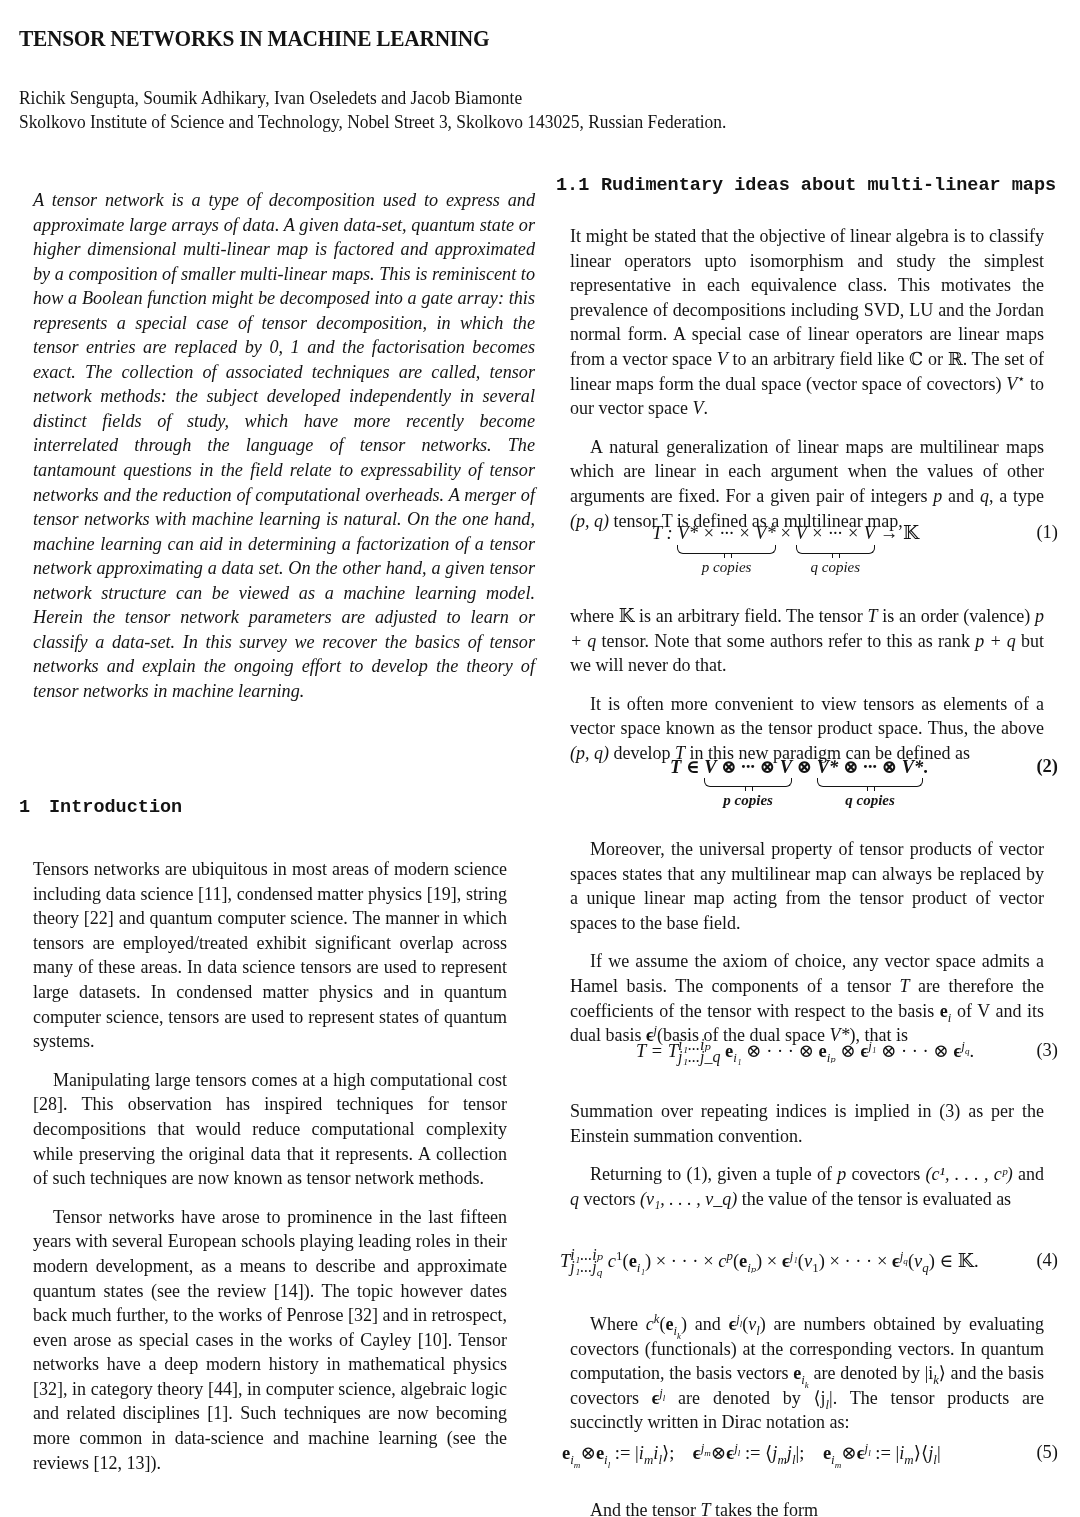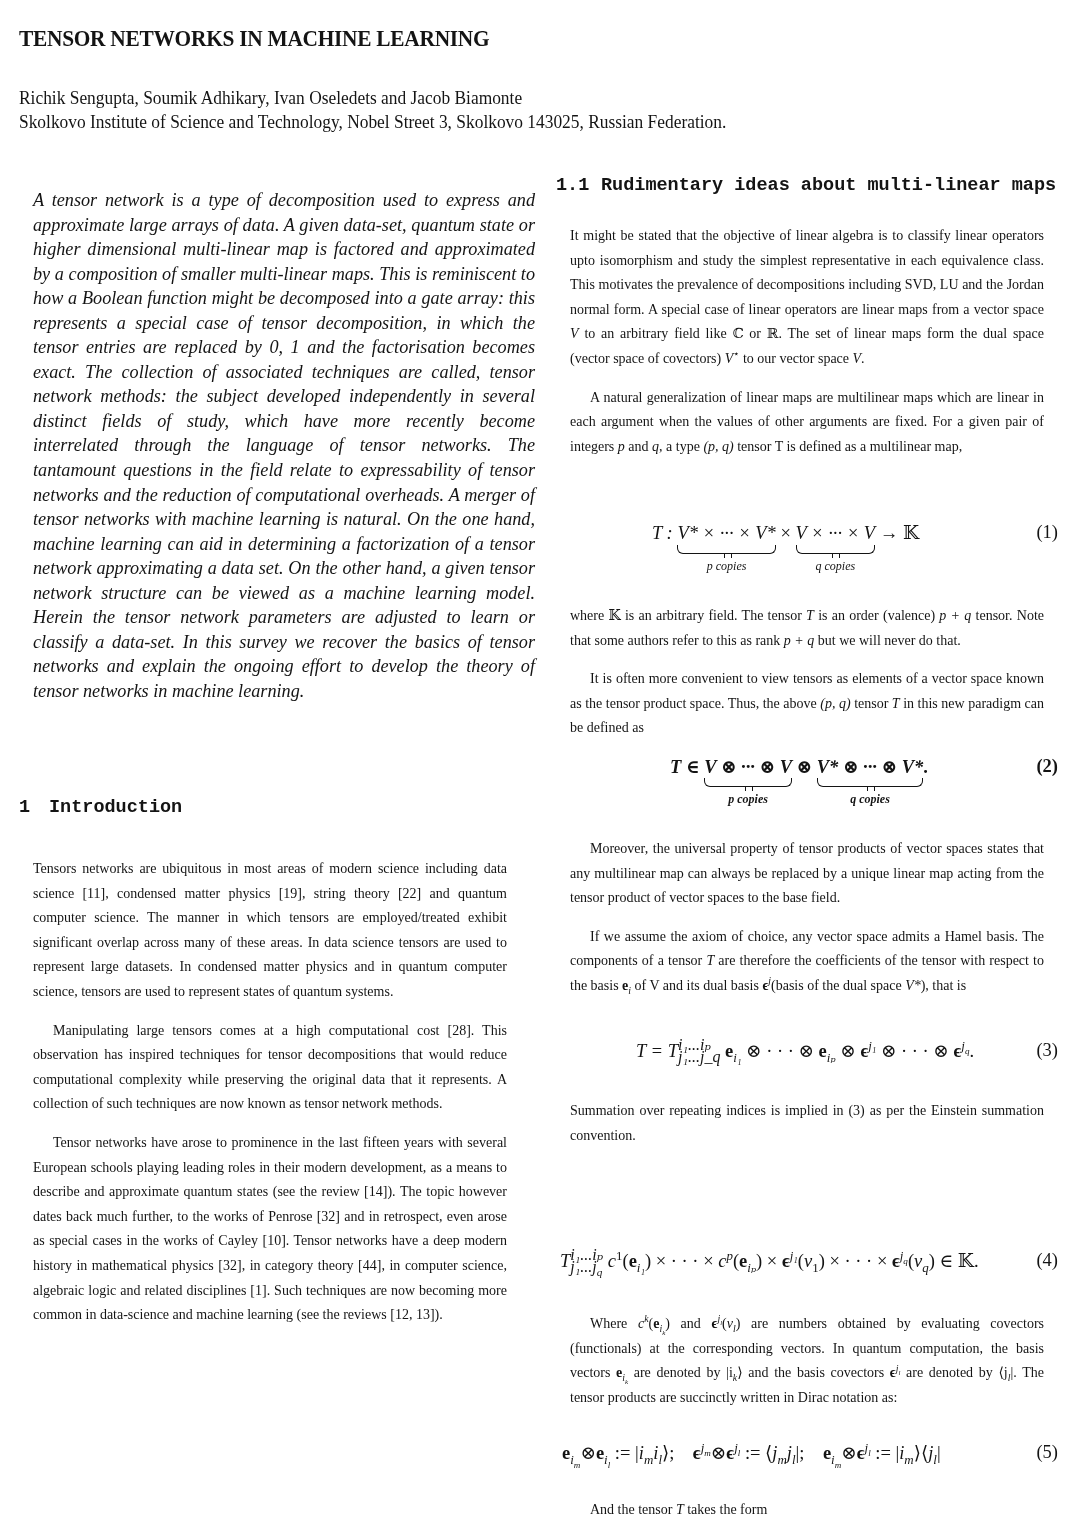--- a/index.html
+++ b/index.html
@@ -12,21 +12,21 @@
     position: absolute; left: 19px; top: 24px;
     font-size: 23px; font-weight: bold; letter-spacing: -0.3px;
     margin: 0; line-height: 30px; transform: scaleX(0.93); transform-origin: left;
   }
   .authors {
     position: absolute; left: 19px; top: 86px;
     font-size: 18.5px; line-height: 24px; transform: scaleX(0.94); transform-origin: left;
   }
   .authors div { white-space: nowrap; }
 
-  .col { position: absolute; width: 502px; font-size: 14px; line-height: 24.6px; text-align: justify; }
+  .col { position: absolute; width: 502px; font-size: 18px; line-height: 24.6px; text-align: justify; }
   .col.left { left: 19px; }
   .col.right { left: 556px; }
 
   p { margin: 14px; }
   p.indent { text-indent: 20px; }
   .abstract { position: absolute; left: 19px; top: 174px; width: 502px; font-style: italic; font-size: 18.2px; line-height: 24.55px; text-align: justify; }
 
   .sec-h {
     position: absolute; font-weight: bold; font-size: 18.5px; margin: 0; line-height: 24px; font-family: Liberation Mono, monospace;
   }
@@ -51,21 +51,21 @@
     border-left: 1.4px solid #141414; border-right: 1.4px solid #141414;
     border-radius: 0 0 6px 6px;
   }
   .ubrace .brace::after {
     content: ""; position: absolute; left: 50%; bottom: -5px; width: 6px; height: 5px;
     margin-left: -3px; border-left: 1.4px solid #141414; border-right: 1.4px solid #141414;
     border-radius: 0 0 0 0; transform: none; border-top: none;
   }
   .ubrace .lbl {
     position: absolute; left: 0; right: 0; top: 36px; text-align: center;
-    font-size: 12px; white-space: nowrap;
+    font-size: 15px; white-space: nowrap;
   }
   .idx { display: inline-block; vertical-align: middle; font-size: 16px; line-height: 12px; position: relative; top: -2px; }
   .idx span { display: block; }
 </style>
 </head>
 <body>
 
 <h1 class="title">TENSOR NETWORKS IN MACHINE LEARNING</h1>
 <div class="authors">
   <div>Richik Sengupta, Soumik Adhikary, Ivan Oseledets and Jacob Biamonte</div>
@@ -95,21 +95,21 @@
 
 <div class="eq" style="top:522px;">
   <span class="body" style="left:96px;">
     <span class="m">T : </span><span class="ubrace m"><span>V* × ··· × V*</span><span class="brace"></span><span class="lbl"><span>p copies</span></span></span><span> × </span><span class="ubrace m"><span>V × ··· × V</span><span class="brace"></span><span class="lbl"><span>q copies</span></span></span><span> → 𝕂</span>
   </span>
   <span class="eqnum">(1)</span>
 </div>
 
 <div class="col right" style="top:590px;">
   <p><span>where 𝕂 is an arbitrary field. The tensor </span><span class="m">T</span><span> is an order (valence) </span><span class="m">p + q</span><span> tensor. Note that some authors refer to this as rank </span><span class="m">p + q</span><span> but we will never do that.</span></p>
-  <p class="indent"><span>It is often more convenient to view tensors as elements of a vector space known as the tensor product space. Thus, the above </span><span class="m">(p, q)</span><span> tensor </span><span class="m">T</span><span> in this new paradigm can be defined as</span></p>
+  <p class="indent"><span>It is often more convenient to view tensors as elements of a vector space known as the tensor product space. Thus, the above </span><span class="m">(p, q)</span><span> develop </span><span class="m">T</span><span> in this new paradigm can be defined as</span></p>
 </div>
 
 <div class="eq" style="top:756px;font-weight:bold;">
   <span class="body" style="left:114px;">
     <span class="m">T ∈ </span><span class="ubrace m"><span>V ⊗ ··· ⊗ V</span><span class="brace"></span><span class="lbl"><span>p copies</span></span></span><span> ⊗ </span><span class="ubrace m"><span>V* ⊗ ··· ⊗ V*</span><span class="brace"></span><span class="lbl"><span>q copies</span></span></span><span>.</span>
   </span>
   <span class="eqnum">(2)</span>
 </div>
 
 <div class="col right" style="top:823px;">
@@ -120,20 +120,21 @@
 <div class="eq" style="top:1040px;">
   <span class="body" style="left:80px;">
     <span class="m">T = T</span><span class="idx m"><span>i₁...iₚ</span><span>j₁...j_q</span></span>
     <span class="b">e</span><sub class="m">i₁</sub> ⊗ · · · ⊗ <span class="b">e</span><sub class="m">iₚ</sub> ⊗ <span class="b">ϵ</span><sup class="m">j₁</sup> ⊗ · · · ⊗ <span class="b">ϵ</span><sup class="m">j<sub>q</sub></sup>.
   </span>
   <span class="eqnum">(3)</span>
 </div>
 
 <div class="col right" style="top:1085px;">
   <p>Summation over repeating indices is implied in (3) as per the Einstein summation convention.</p>
+  <p class="indent"><span>Returning to (1), given a tuple of </span><span class="m">p</span><span> covectors </span><span class="m">(c¹, . . . , cᵖ)</span><span> and </span><span class="m">q</span><span> vectors </span><span class="m">(v₁, . . . , v_q)</span><span> the value of the tensor is evaluated as</span></p>
 </div>
 
 <div class="eq" style="top:1250px;">
   <span class="body" style="left:4px;">
     <span class="m">T</span><span class="idx m"><span>i₁...iₚ</span><span>j₁...j<sub>q</sub></span></span>
     <span class="m">c</span><sup>1</sup>(<span class="b">e</span><sub class="m">i₁</sub>) × · · · × <span class="m">c</span><sup class="m">p</sup>(<span class="b">e</span><sub class="m">iₚ</sub>) × <span class="b">ϵ</span><sup class="m">j₁</sup>(<span class="m">v</span><sub>1</sub>) × · · · × <span class="b">ϵ</span><sup class="m">j<sub>q</sub></sup>(<span class="m">v<sub>q</sub></span>) ∈ 𝕂.
   </span>
   <span class="eqnum">(4)</span>
 </div>
 

